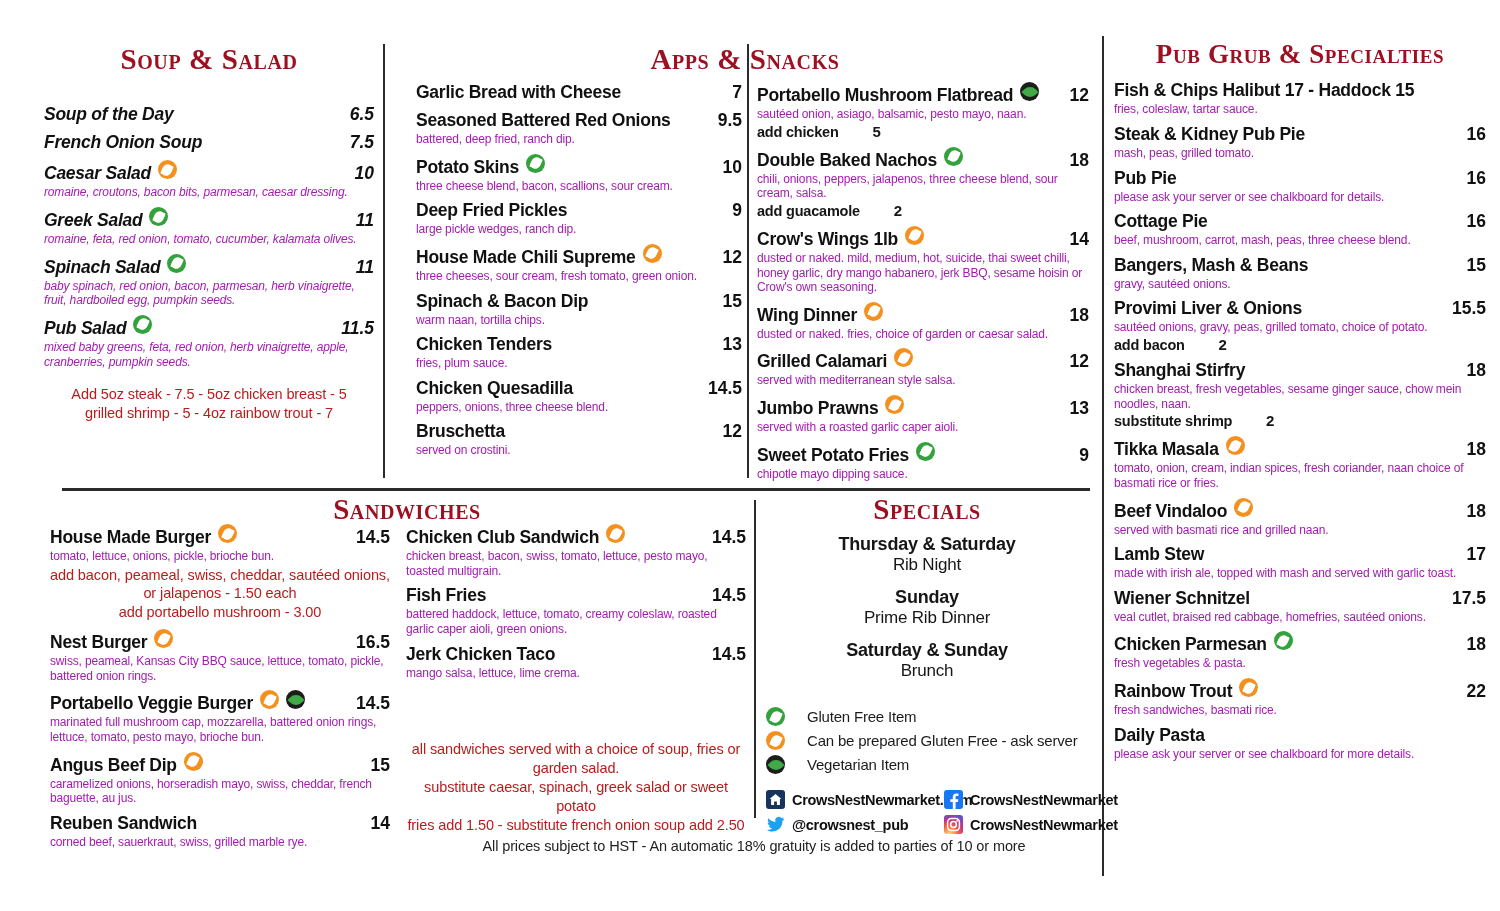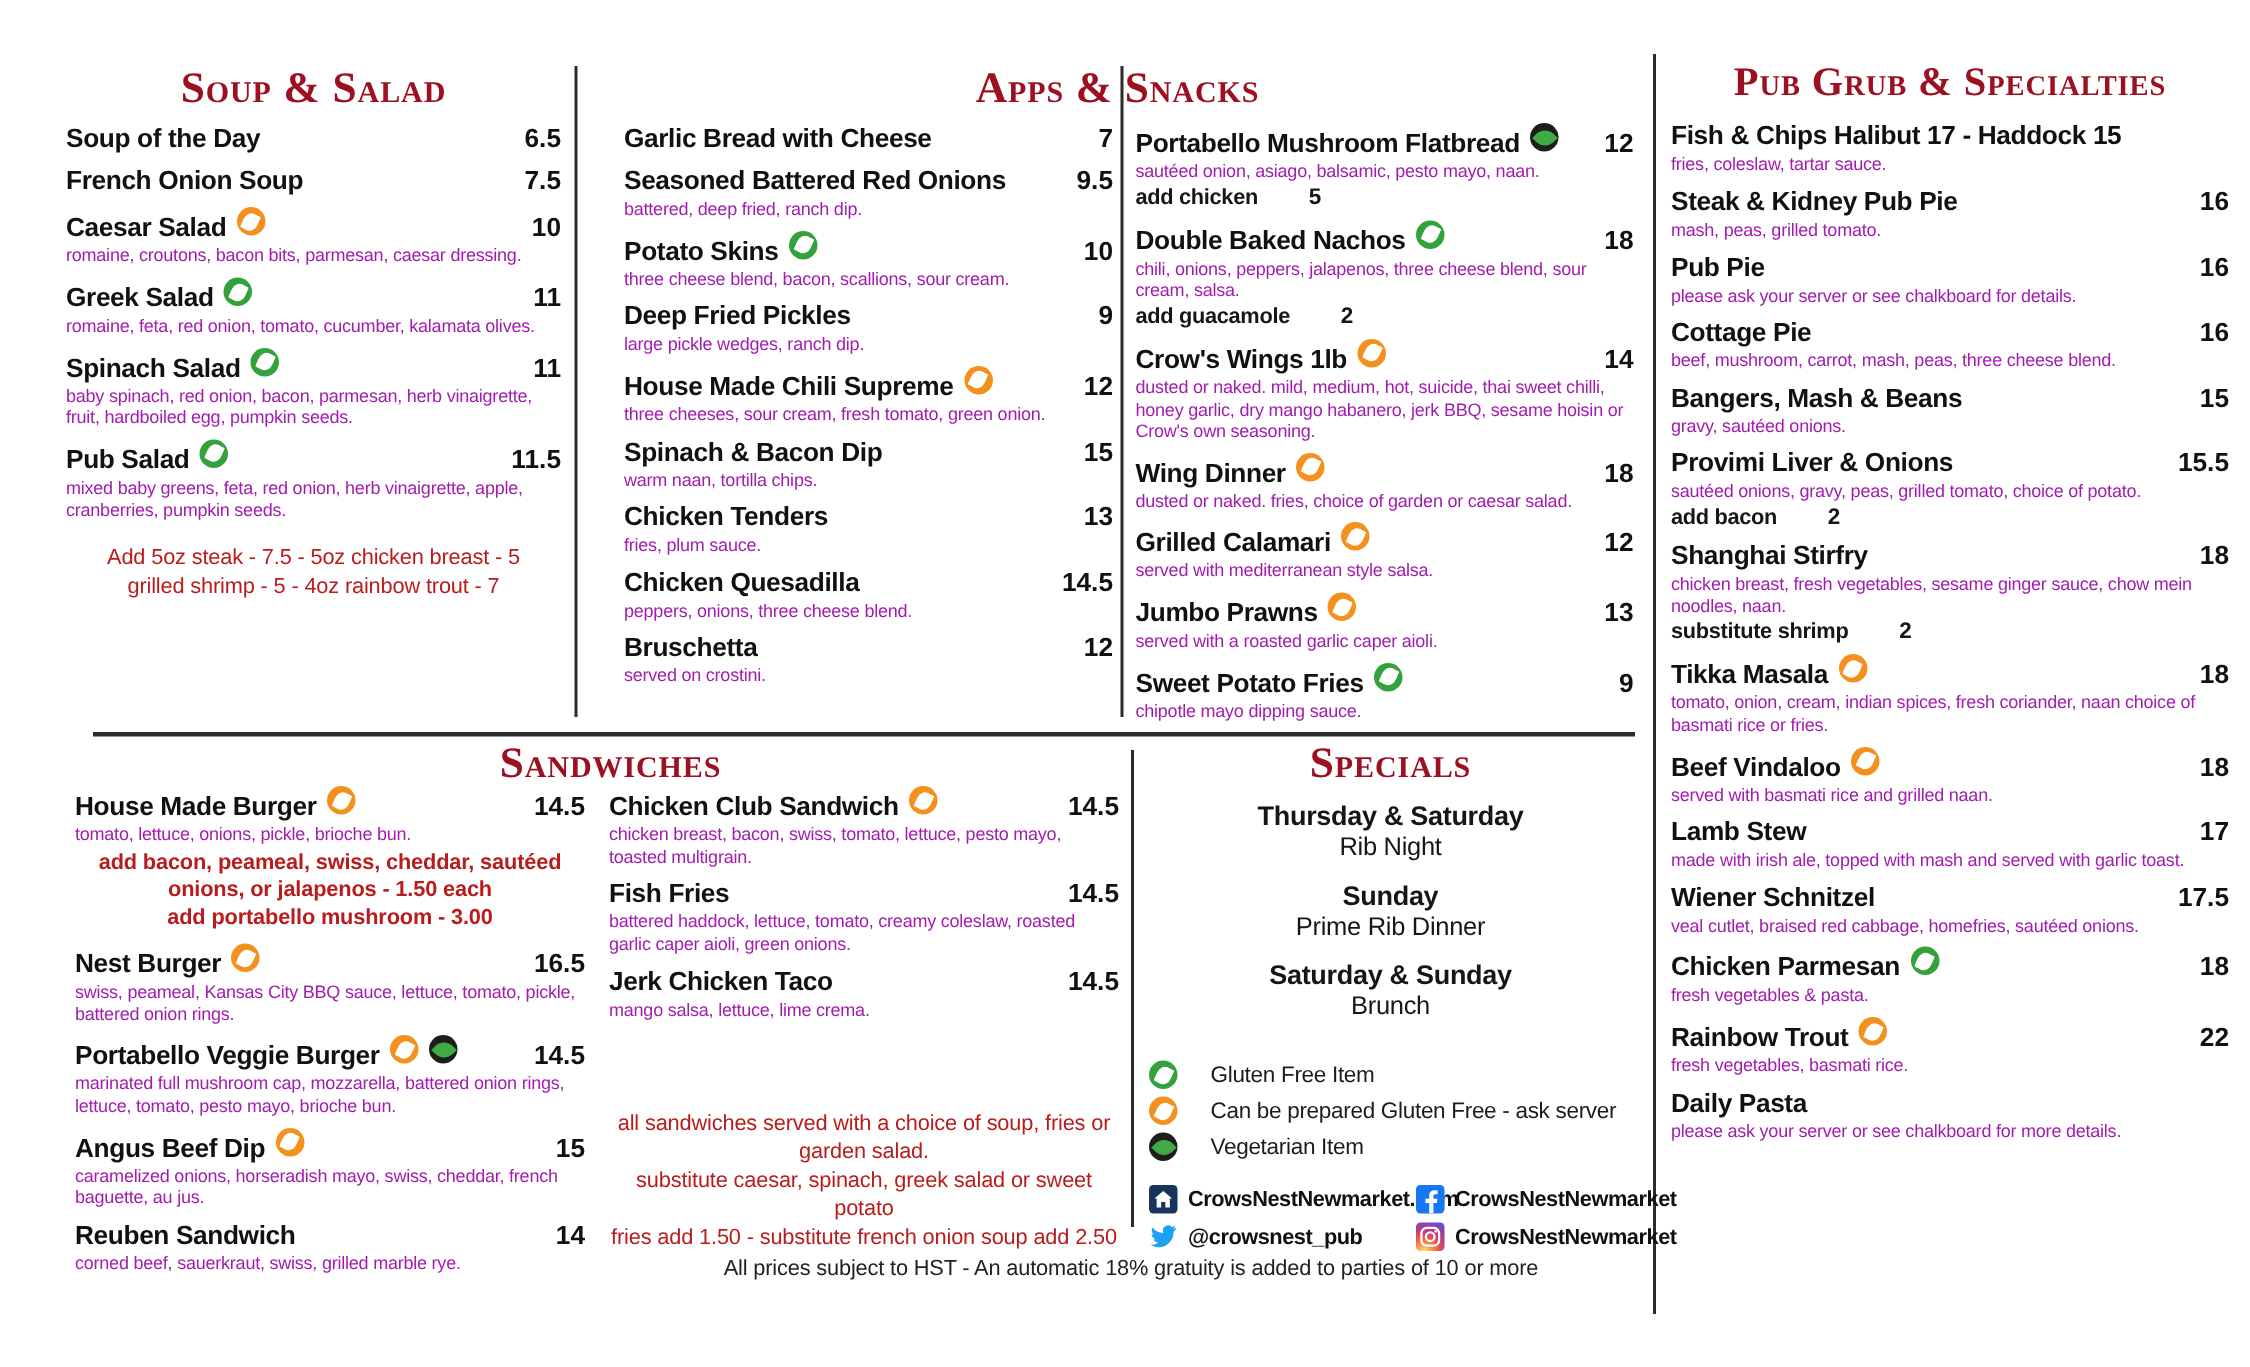--- a/index.html
+++ b/index.html
@@ -161,21 +161,21 @@
 <div class="page">
 
   <div class="vrule" style="left:383px; top:44px; height:434px;"></div>
   <div class="vrule" style="left:747px; top:44px; height:434px;"></div>
   <div class="vrule" style="left:1102px; top:36px; height:840px;"></div>
   <div class="hrule" style="left:62px; top:488px; width:1028px;"></div>
   <div class="vrule" style="left:754px; top:500px; height:318px;"></div>
 
   <div class="col" style="left:44px; top:44px; width:330px;">
     <div class="sec-head">Soup &amp; Salad</div>
-    <div id="soup-items" style="margin-top:8px;">
+    <div id="soup-items" style="margin-top:30px;font-style:italic;">
         <div class="item">
           <div class="item-top">
             <span class="item-name">Soup of the Day</span>
             <span class="item-price">6.5</span>
           </div>
         </div>
         <div class="item">
           <div class="item-top">
             <span class="item-name">French Onion Soup</span>
             <span class="item-price">7.5</span>
@@ -454,42 +454,42 @@
             <span class="item-price">18</span>
           </div>
           <div class="item-desc">fresh vegetables &amp; pasta.</div>
         </div>
         <div class="item">
           <div class="item-top">
             <span class="item-name">Rainbow Trout</span>
             <span class="ico gfo"></span>
             <span class="item-price">22</span>
           </div>
-          <div class="item-desc">fresh vegetables, basmati rice.</div>
+          <div class="item-desc">fresh sandwiches, basmati rice.</div>
         </div>
         <div class="item">
           <div class="item-top">
             <span class="item-name">Daily Pasta</span>
           </div>
           <div class="item-desc">please ask your server or see chalkboard for more details.</div>
         </div>
       </div>
   </div>
 
   <div class="sec-head" style="position:absolute; left:62px; top:494px; width:690px;">Sandwiches</div>
   <div class="col" style="left:50px; top:524px; width:340px;">
     <div id="sand-left">
         <div class="item">
           <div class="item-top">
             <span class="item-name">House Made Burger</span>
             <span class="ico gfo"></span>
             <span class="item-price">14.5</span>
           </div>
           <div class="item-desc">tomato, lettuce, onions, pickle, brioche bun.</div>
-          <div class="note" style="margin-top: 2px; font-weight: bold;">
+          <div class="note" style="margin-top: 2px;">
             <div>add bacon, peameal, swiss, cheddar, sautéed onions, or jalapenos - 1.50 each</div>
             <div>add portabello mushroom - 3.00</div>
           </div>
         </div>
         <div class="item">
           <div class="item-top">
             <span class="item-name">Nest Burger</span>
             <span class="ico gfo"></span>
             <span class="item-price">16.5</span>
           </div>

